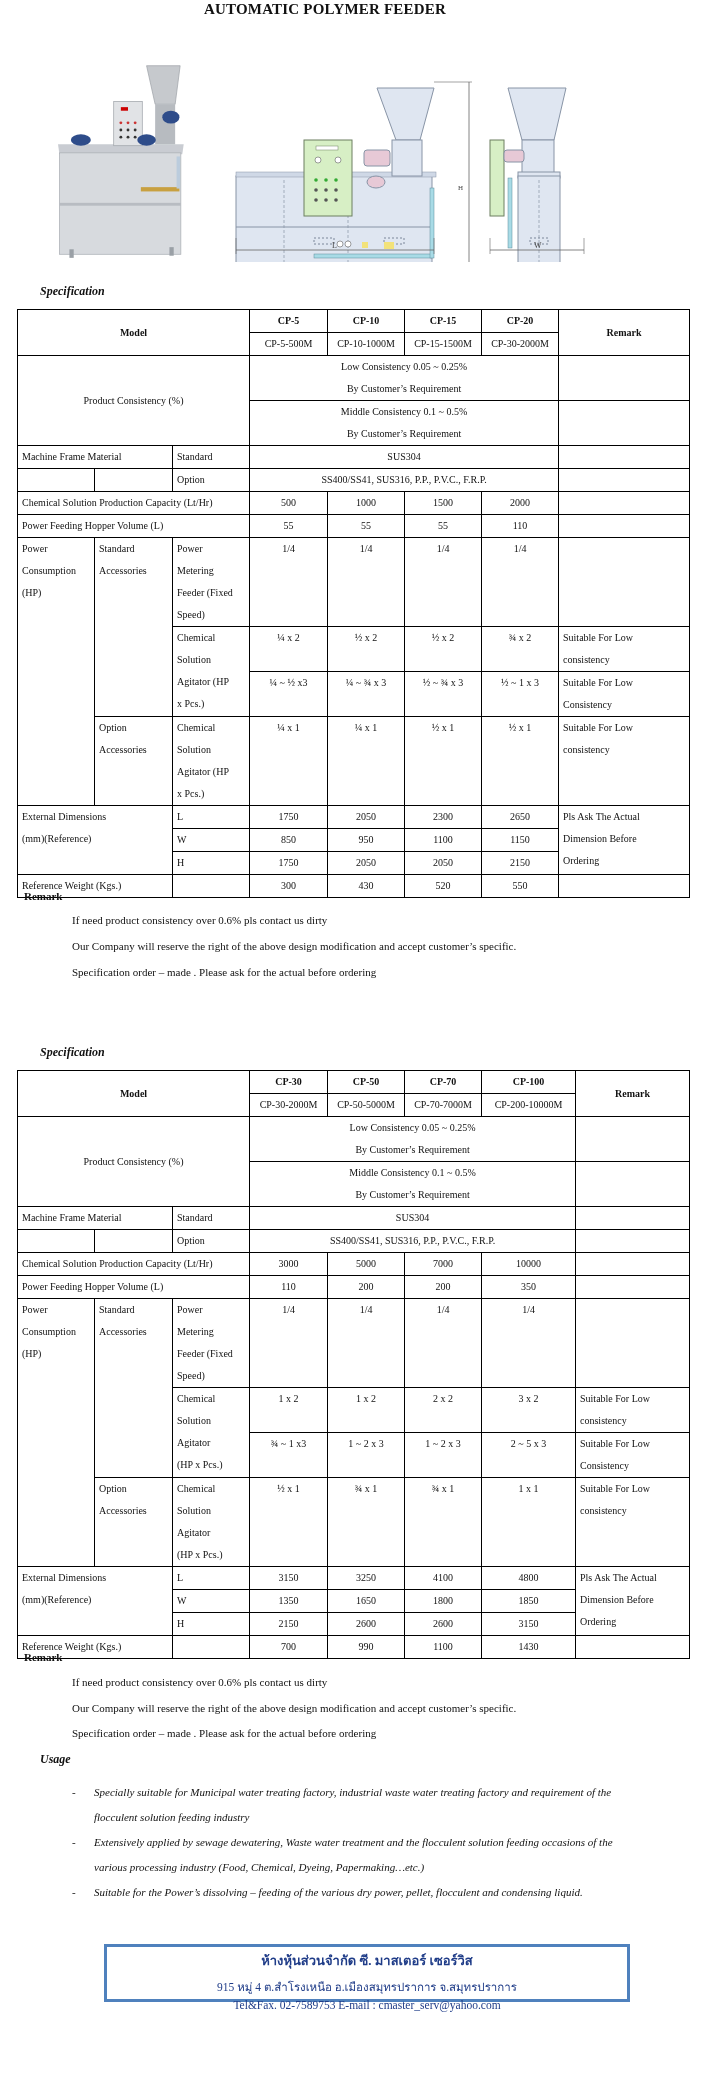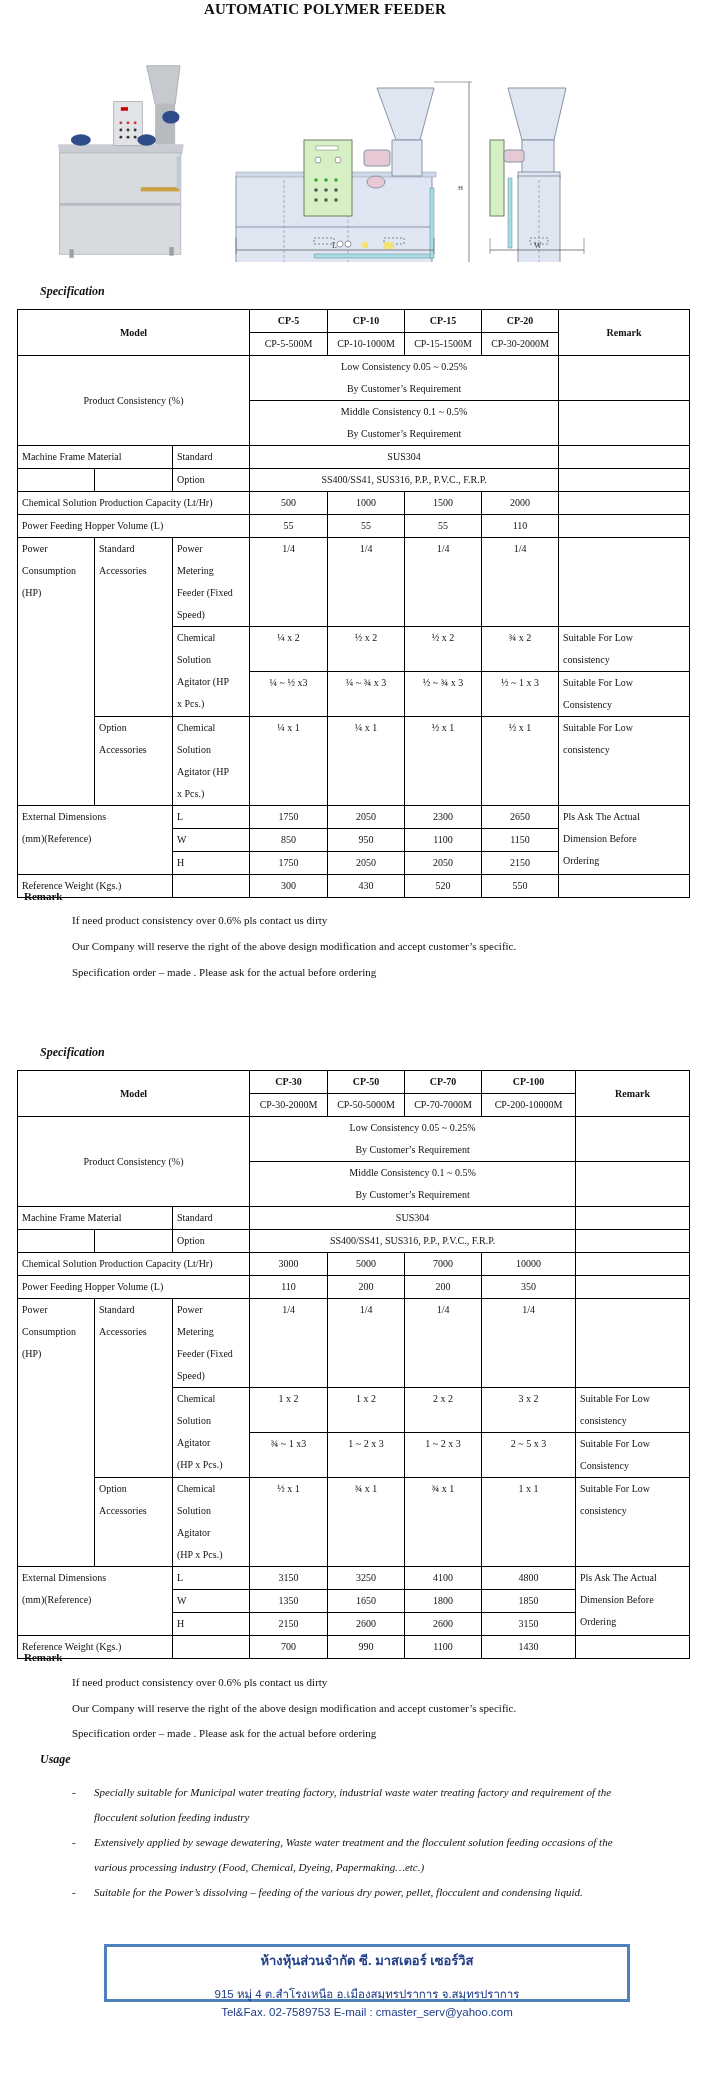--- a/index.html
+++ b/index.html
@@ -21,23 +21,23 @@
   table.spec td.top { vertical-align: top; }
   table.spec td.top div { line-height: 22px; }
 
   .remark-title { position: absolute; left: 24px; font-size: 11px; font-weight: bold; }
   .remark-line { position: absolute; left: 72px; font-size: 11px; }
 
   .usage-item { position: absolute; left: 72px; width: 560px; font-size: 11px; line-height: 25px; }
   .usage-item .dash { position: absolute; left: 0; top: 0; }
   .usage-item .txt { margin-left: 22px; display: block; font-style: italic; }
 
-  .contact { position: absolute; left: 104px; top: 1944px; width: 526px; height: 58px; border: 3px solid #4f81bd; text-align: center; font-family: Liberation Sans, sans-serif; color: #1f3c88; }
+  .contact { position: absolute; left: 104px; top: 1944px; width: 526px; height: 58px; border: 3px solid #4f81bd; text-align: center; font-family: Liberation Serif, serif; color: #1f3c88; }
   .contact .l1 { font-size: 13px; font-weight: bold; margin-top: 3px; }
-  .contact .l2 { font-size: 11.5px; margin-top: 14px; }
+  .contact .l2 { font-size: 11.5px; margin-top: 7px; }
   .contact .l3 { font-size: 11.5px; margin-top: 3px; }
 </style>
 </head>
 <body>
 
 <div class="title">AUTOMATIC POLYMER FEEDER</div>
 
 <div class="fig" style="left:28px;top:60px;">
   <svg width="190" height="280" viewBox="0 0 190 280" style="height:200px;width:190px">
 

